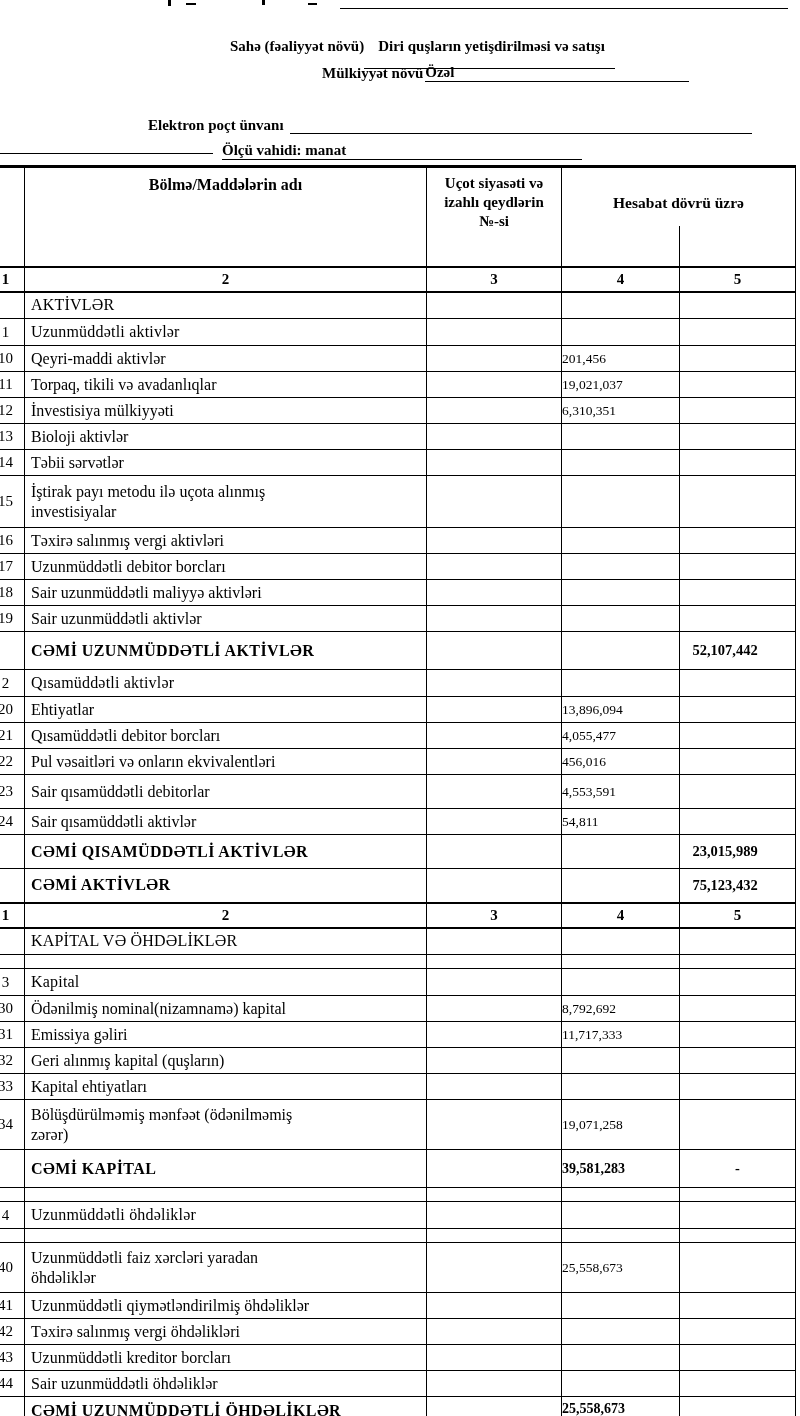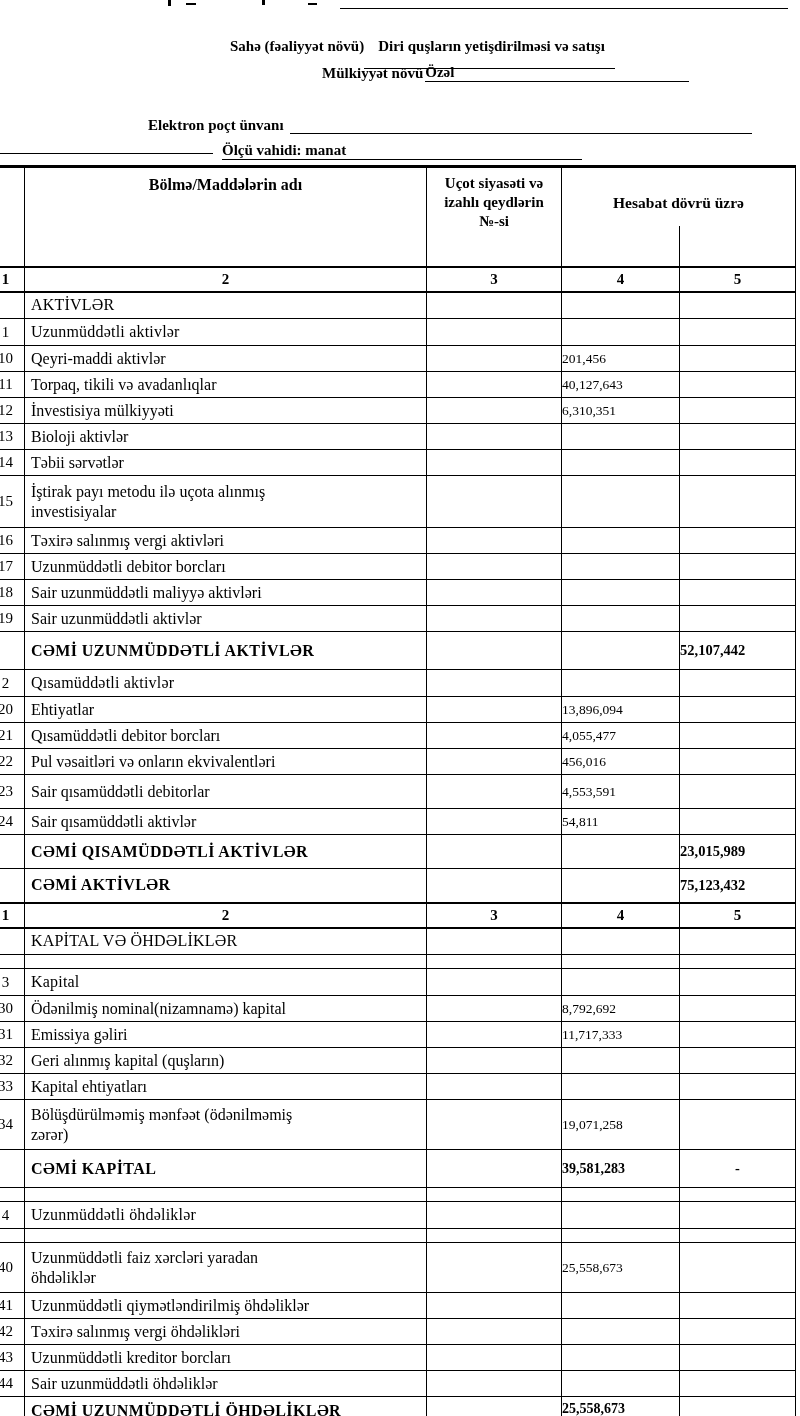--- a/index.html
+++ b/index.html
@@ -55,21 +55,21 @@
   .period-divider { position: absolute; left: 117px; top: 58px; bottom: 0; width: 0; border-left: 1px solid #000; }
 
   tr.colnums td { border-top: 2px solid #000; border-bottom: 2px solid #000;
                   font-weight: bold; font-size: 15px; text-align: center; vertical-align: middle; }
 
   td.code  { text-align: center; font-size: 15px; vertical-align: middle; }
   td.name  { text-align: left; padding: 2px 4px 2px 6px; font-size: 16px;
              vertical-align: middle; white-space: pre-line; line-height: 1.25; }
   td.notes { }
   td.v4    { text-align: left; padding-right: 18px; font-size: 13.5px; vertical-align: middle; }
-  td.v5    { text-align: left; padding-right: 25px; font-size: 14.5px; font-weight: bold; vertical-align: middle; }
+  td.v5    { text-align: center; padding-right: 25px; font-size: 14.5px; font-weight: bold; vertical-align: middle; }
 
   tr.section td.name { font-weight: normal; font-size: 16px; letter-spacing: 0.2px; }
   tr.total td.name   { font-weight: bold; font-size: 16px; letter-spacing: 0.4px; }
   tr.total td.v4     { font-weight: bold; font-size: 14px; }
   td.dash  { text-align: center; padding-right: 0; }
 
   tr.vtop td { vertical-align: top; padding-top: 4px; }
 </style>
 </head>
 <body>
@@ -148,21 +148,21 @@
           <td class="code">10</td>
           <td class="name">Qeyri-maddi aktivlər</td>
           <td class="notes"></td>
           <td class="v4">201,456</td>
           <td class="v5"></td>
         </tr>
         <tr class="item" style="height: 26px;">
           <td class="code">11</td>
           <td class="name">Torpaq, tikili və avadanlıqlar</td>
           <td class="notes"></td>
-          <td class="v4">40,127,643</td>
+          <td class="v4">19,021,037</td>
           <td class="v5"></td>
         </tr>
         <tr class="item" style="height: 26px;">
           <td class="code">12</td>
           <td class="name">İnvestisiya mülkiyyəti</td>
           <td class="notes"></td>
           <td class="v4">6,310,351</td>
           <td class="v5"></td>
         </tr>
         <tr class="item" style="height: 26px;">

